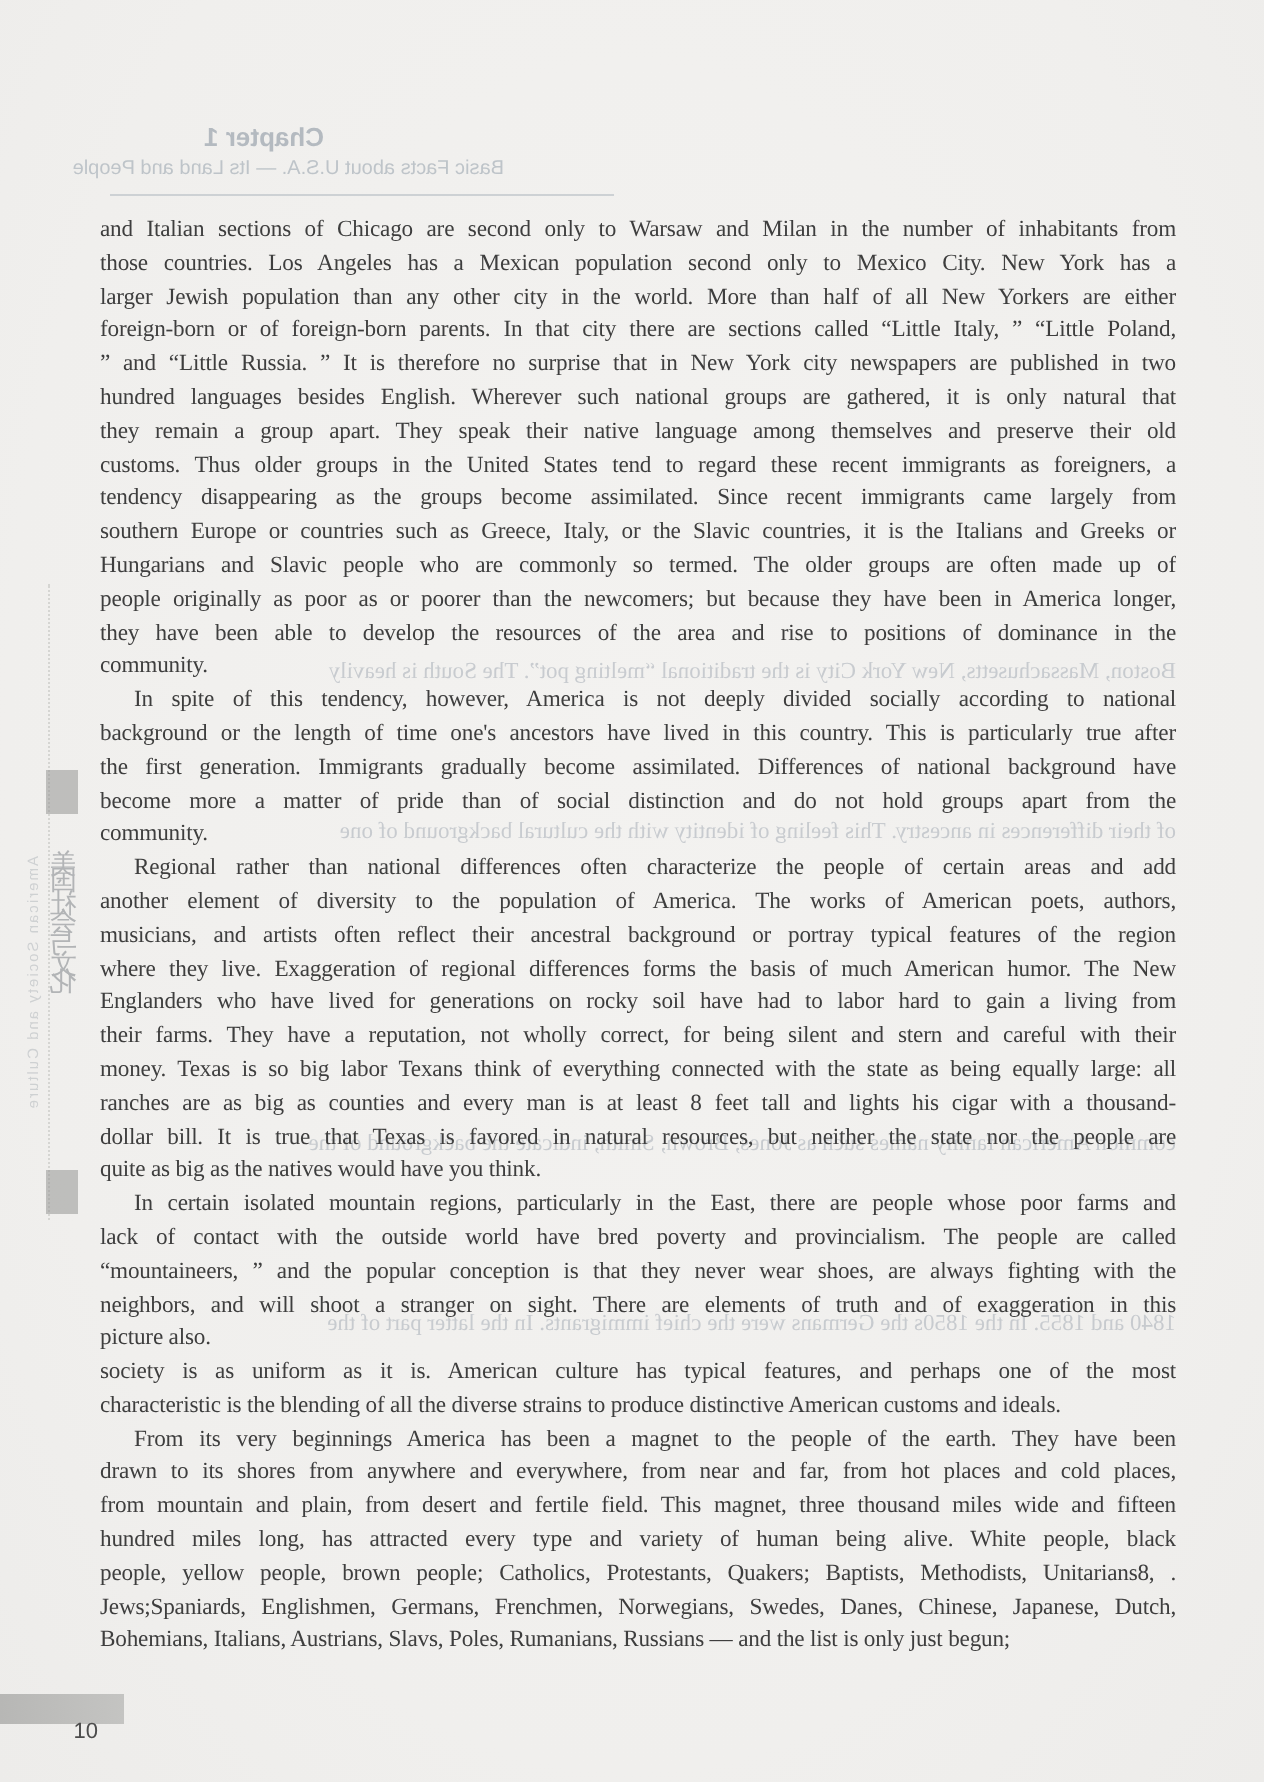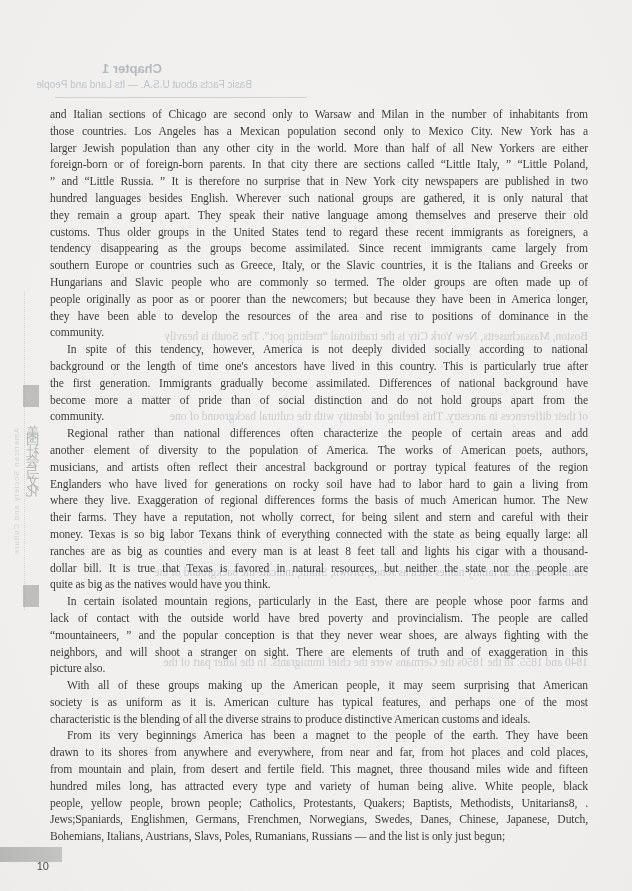--- a/index.html
+++ b/index.html
@@ -108,33 +108,32 @@
     <div class="tline">they have been able to develop the resources of the area and rise to positions of dominance in the</div>
     <div class="tline last">community.</div>
     <div class="tline ind">In spite of this tendency, however, America is not deeply divided socially according to national</div>
     <div class="tline">background or the length of time one's ancestors have lived in this country. This is particularly true after</div>
     <div class="tline">the first generation. Immigrants gradually become assimilated. Differences of national background have</div>
     <div class="tline">become more a matter of pride than of social distinction and do not hold groups apart from the</div>
     <div class="tline last">community.</div>
     <div class="tline ind">Regional rather than national differences often characterize the people of certain areas and add</div>
     <div class="tline">another element of diversity to the population of America. The works of American poets, authors,</div>
     <div class="tline">musicians, and artists often reflect their ancestral background or portray typical features of the region</div>
+    <div class="tline">where they live. Exaggeration of regional differences forms the basis of much American humor. The New</div>
     <div class="tline">Englanders who have lived for generations on rocky soil have had to labor hard to gain a living from</div>
-    <div class="tline">where they live. Exaggeration of regional differences forms the basis of much American humor. The New</div>
     <div class="tline">their farms. They have a reputation, not wholly correct, for being silent and stern and careful with their</div>
     <div class="tline">money. Texas is so big labor Texans think of everything connected with the state as being equally large: all</div>
     <div class="tline">ranches are as big as counties and every man is at least 8 feet tall and lights his cigar with a thousand-</div>
     <div class="tline">dollar bill. It is true that Texas is favored in natural resources, but neither the state nor the people are</div>
     <div class="tline last">quite as big as the natives would have you think.</div>
     <div class="tline ind">In certain isolated mountain regions, particularly in the East, there are people whose poor farms and</div>
     <div class="tline">lack of contact with the outside world have bred poverty and provincialism. The people are called</div>
     <div class="tline">“mountaineers, ” and the popular conception is that they never wear shoes, are always fighting with the</div>
     <div class="tline">neighbors, and will shoot a stranger on sight. There are elements of truth and of exaggeration in this</div>
     <div class="tline last">picture also.</div>
-    <div class="tline ind">With all of these groups making up the American people, it may seem surprising that American</div>
     <div class="tline">society is as uniform as it is. American culture has typical features, and perhaps one of the most</div>
     <div class="tline last">characteristic is the blending of all the diverse strains to produce distinctive American customs and ideals.</div>
     <div class="tline ind">From its very beginnings America has been a magnet to the people of the earth. They have been</div>
     <div class="tline">drawn to its shores from anywhere and everywhere, from near and far, from hot places and cold places,</div>
     <div class="tline">from mountain and plain, from desert and fertile field. This magnet, three thousand miles wide and fifteen</div>
     <div class="tline">hundred miles long, has attracted every type and variety of human being alive. White people, black</div>
     <div class="tline">people, yellow people, brown people; Catholics, Protestants, Quakers; Baptists, Methodists, Unitarians8, .</div>
     <div class="tline">Jews;Spaniards, Englishmen, Germans, Frenchmen, Norwegians, Swedes, Danes, Chinese, Japanese, Dutch,</div>
     <div class="tline last">Bohemians, Italians, Austrians, Slavs, Poles, Rumanians, Russians — and the list is only just begun;</div>
   </div>

